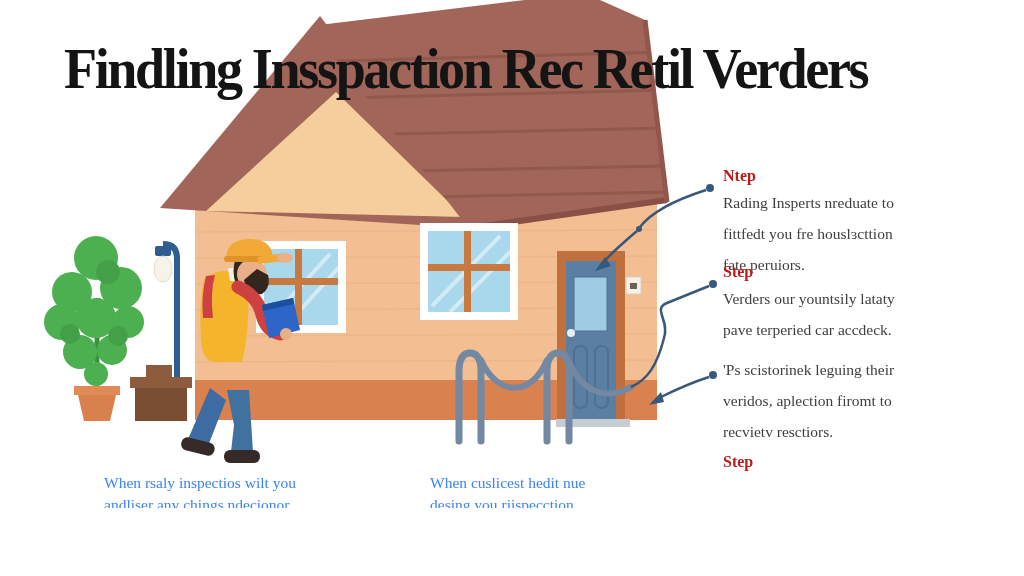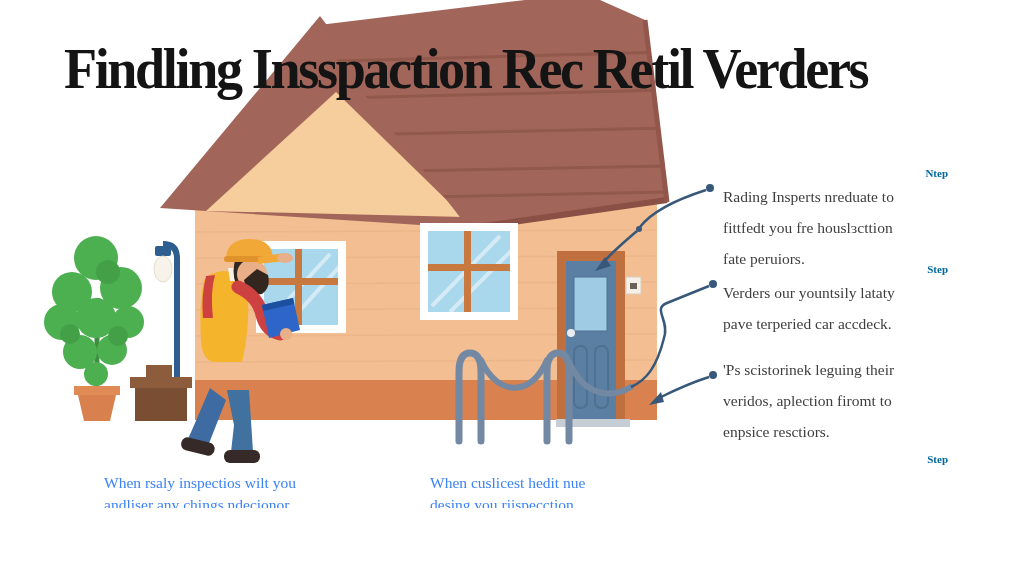--- a/index.html
+++ b/index.html
@@ -3,21 +3,21 @@
 <meta charset="utf-8">
 <style>
   html,body{margin:0;padding:0;background:#ffffff;}
   .stage{position:relative;width:1024px;height:508px;overflow:hidden;background:#ffffff;
          font-family:Liberation Serif, serif;}
   .stage svg{position:absolute;left:0;top:0;}
   .title{position:absolute;left:64px;top:36px;margin:0;font-size:57px;font-weight:800;
          color:#141414;letter-spacing:-2.5px;white-space:nowrap;
          transform:scaleX(0.95);transform-origin:left top;}
   .callout{position:absolute;left:723px;width:225px;}
-  .co-head{font-size:11px;font-weight:700;color:#0369a1;margin:0 0 2px 0;text-align:right;}
+  .co-head{font-size:16px;font-weight:700;color:#b91c1c;margin:0 0 2px 0;}
   .co-body{font-size:15.5px;color:#3e3e3e;line-height:31px;white-space:pre-line;}
   .footnote{position:absolute;margin:0;font-size:15.5px;color:#3b82f6;line-height:22px;
             white-space:pre-line;}
   .f1{left:104px;top:472px;width:270px;}
   .f2{left:430px;top:472px;width:240px;}
 </style>
 </head>
 <body>
 
 <div class="stage">
@@ -198,21 +198,21 @@
 fate peruiors.</div>
   </div>
   <div class="callout" style="top:263px">
     <div class="co-head">Step</div>
     <div class="co-body">Verders our yountsily lataty
 pave terperied car accdeck.</div>
   </div>
   <div class="callout" style="top:354px">
     <div class="co-body">'Ps scistorinek leguing their
 veridos, aplection firomt to
-enpsice resctiors.</div>
+recvietv resctiors.</div>
   </div>
   <div class="callout" style="top:453px">
     <div class="co-head">Step</div>
   </div>
 
   <p class="footnote f1">When rsaly inspectios wilt you
 andliser any chings ndecionor
 housing tnem recvietv.</p>
   <p class="footnote f2">When cuslicest hedit nue
 desing you riispecction

